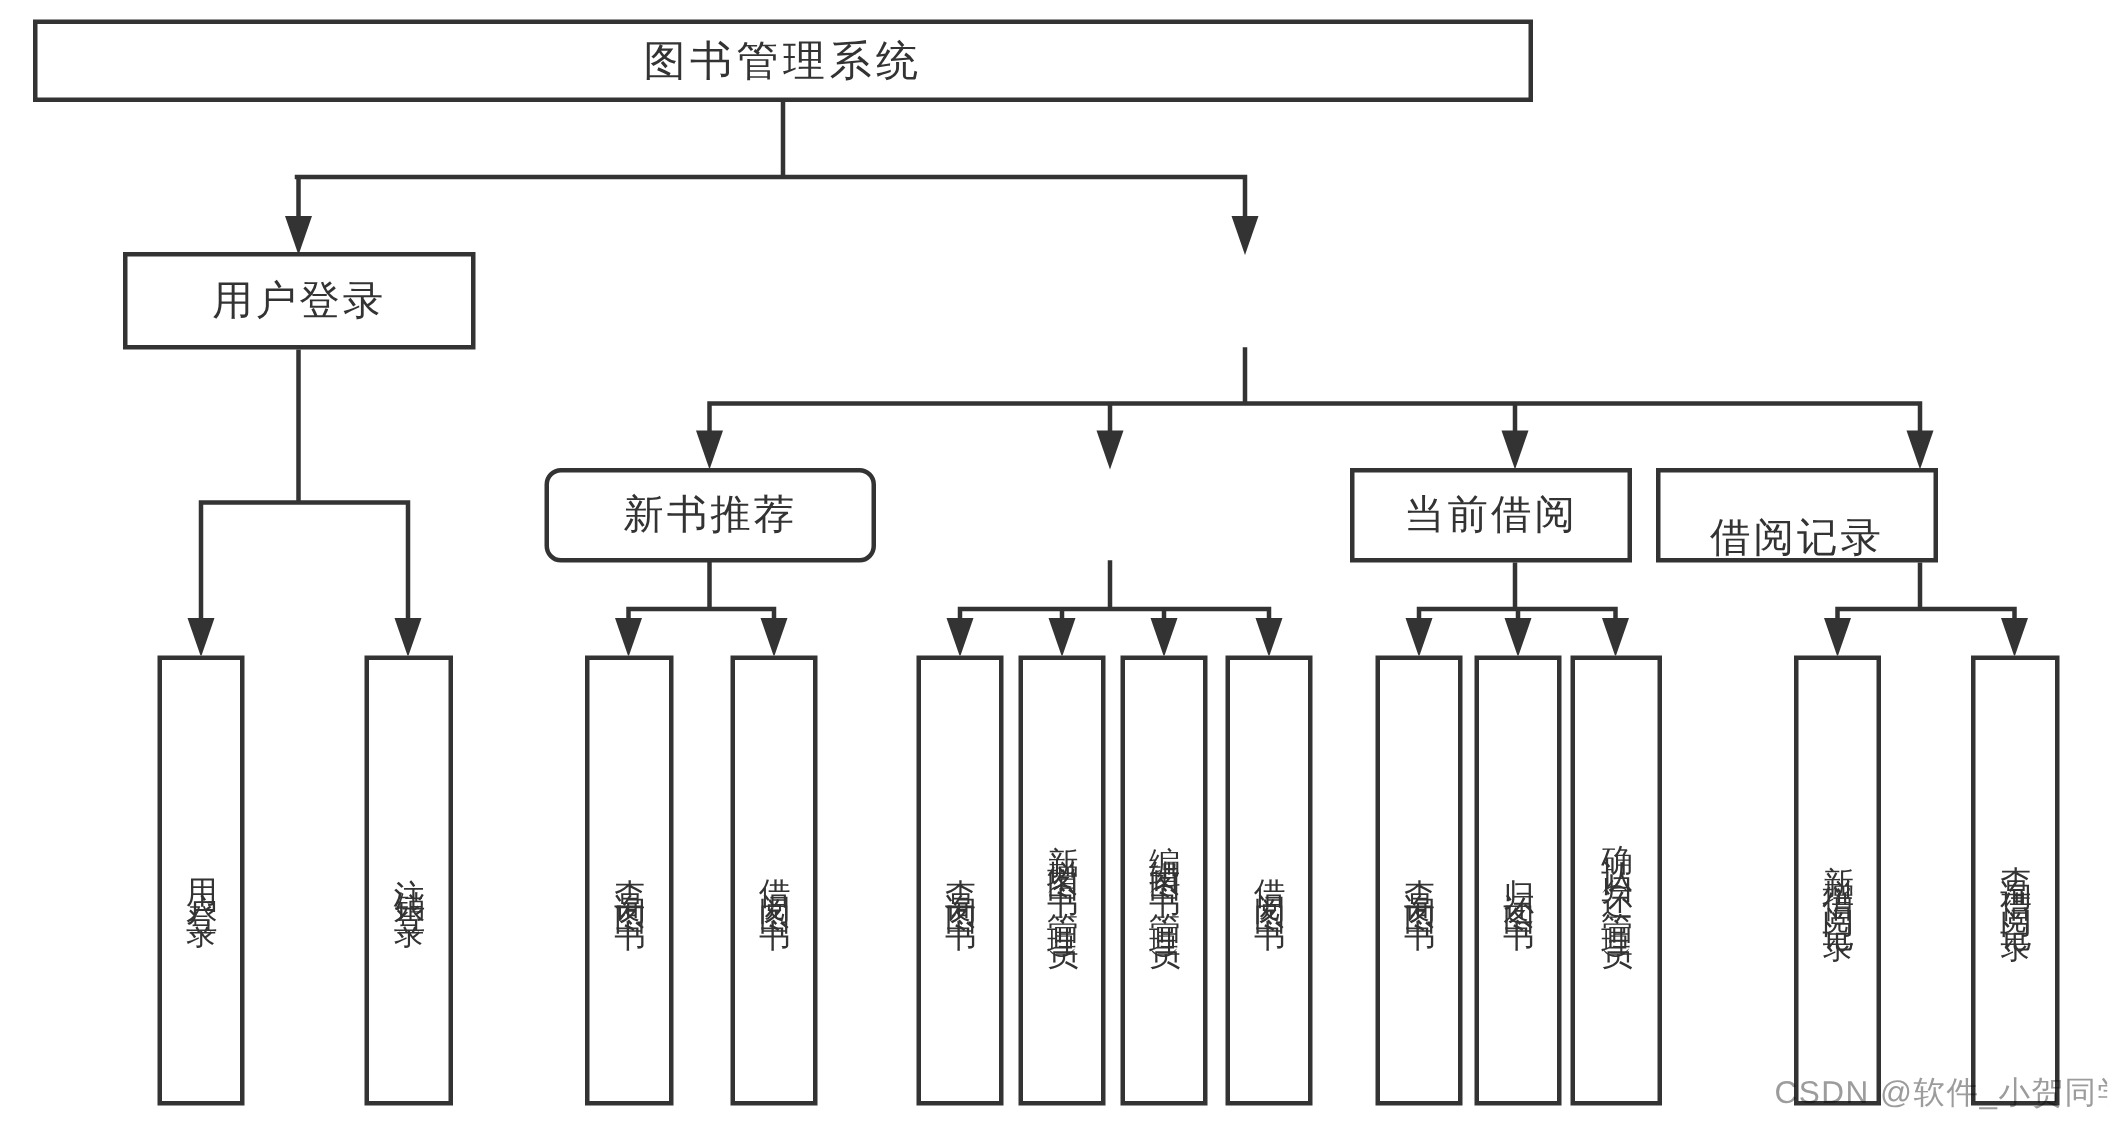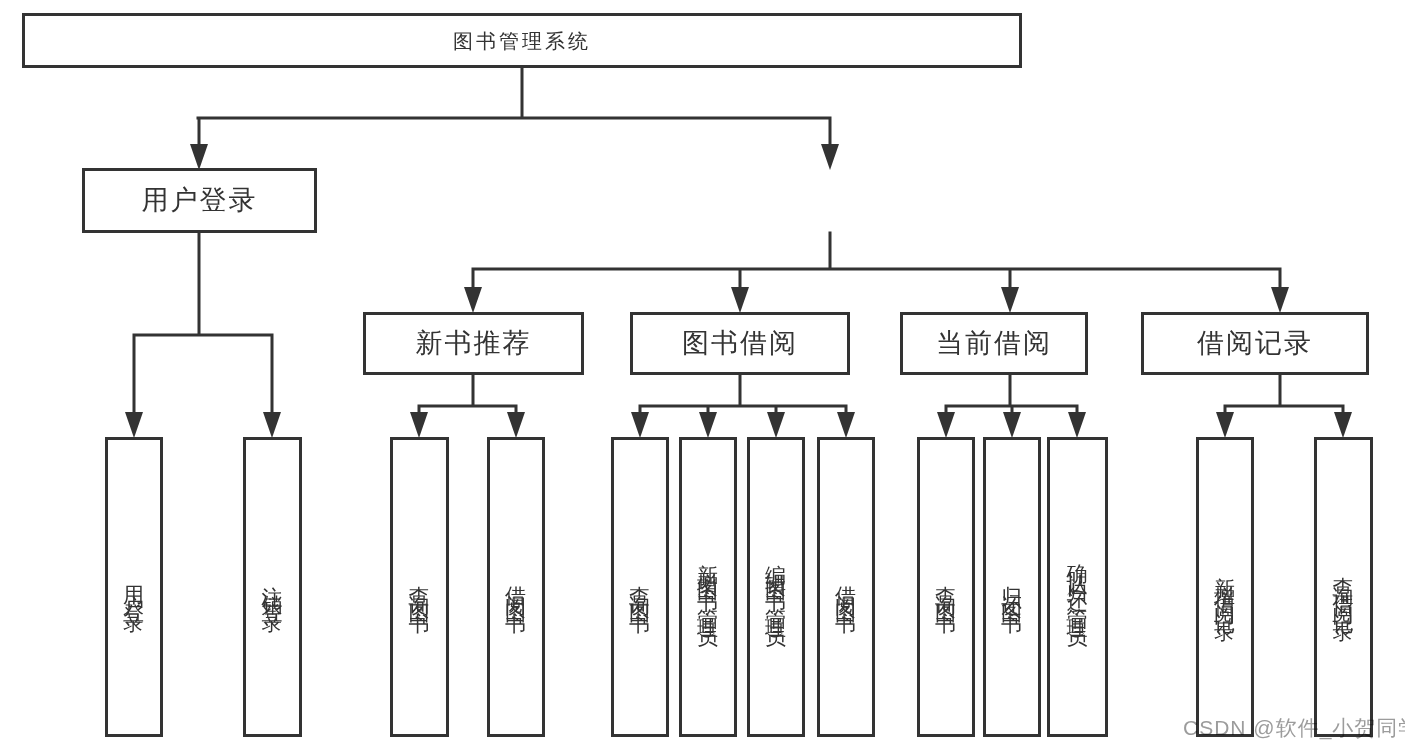--- a/index.html
+++ b/index.html
@@ -27,21 +27,21 @@
     justify-content: center;
     z-index: 2;
   }
   .node.h span {
     font-size: 27px;
     letter-spacing: 2px;
     white-space: nowrap;
     line-height: 1;
   }
   .node.root span {
-    font-size: 20px;
+    font-size: 28px;
     letter-spacing: 3px;
   }
   .node.v {
     top: 437px;
     width: 58px;
     height: 300px;
   }
   .node.v span {
     writing-mode: vertical-rl;
     text-orientation: mixed;
@@ -100,30 +100,27 @@
   </svg>
 
   <div class="node h root" style="left:22px; top:13px; width:1000px; height:55px;">
     <span>图书管理系统</span>
   </div>
 
   <div class="node h" style="left:82px; top:168px; width:235px; height:65px;">
     <span>用户登录</span>
   </div>
 
-  <div class="node h" style="left:363px; top:312px; width:221px; height:63px;">
+  <div class="node h" style="left:363px; top:312px; width:221px; height:63px;border-radius:11px;">
     <span>新书推荐</span>
-  </div>
-  <div class="node h" style="left:630px; top:312px; width:220px; height:63px;">
-    <span>图书借阅</span>
   </div>
   <div class="node h" style="left:900px; top:312px; width:188px; height:63px;">
     <span>当前借阅</span>
   </div>
-  <div class="node h" style="left:1141px; top:312px; width:228px; height:63px;">
+  <div class="node h" style="left:1104px; top:312px; width:188px; height:63px;align-items:flex-end;">
     <span>借阅记录</span>
   </div>
 
   <div class="node v" style="left:105px;">
     <span>用户登录</span>
   </div>
   <div class="node v" style="left:243px; width:59px;">
     <span>注销登录</span>
   </div>
 

